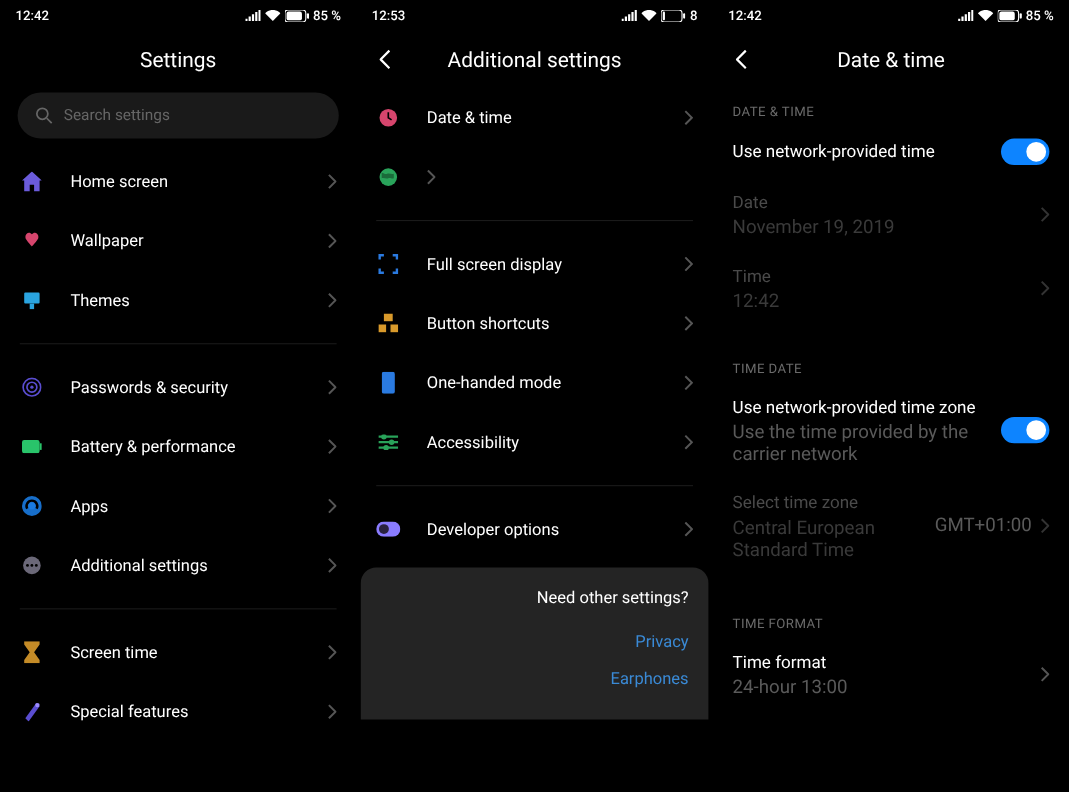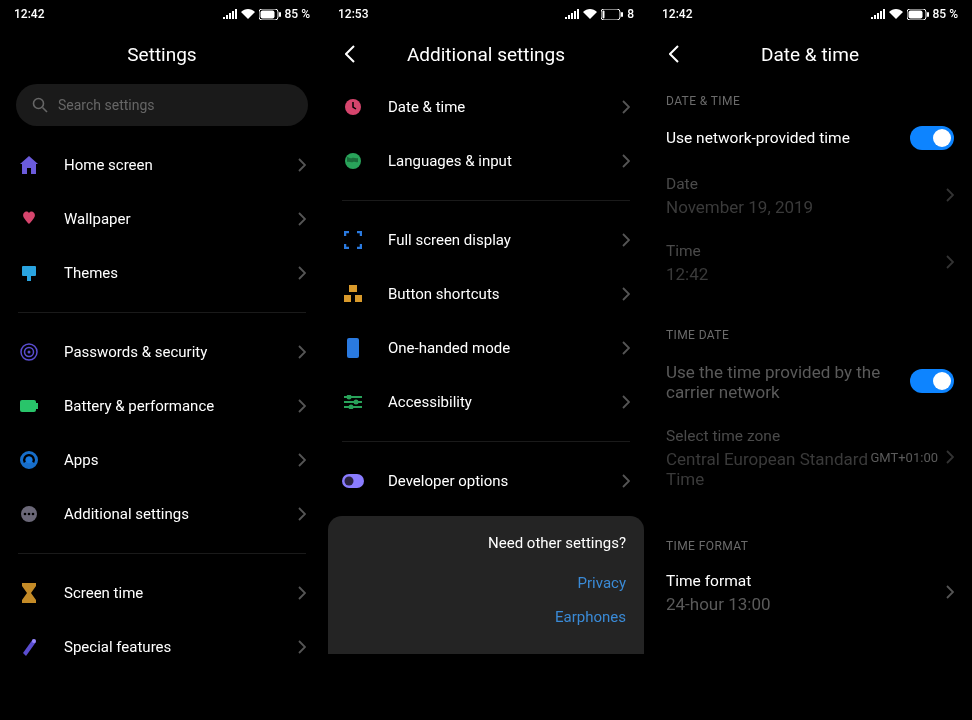--- a/index.html
+++ b/index.html
@@ -98,21 +98,21 @@
   .setting-row {
     padding: 12px 18px;
     display: flex;
     align-items: center;
   }
   .setting-text { flex: 1; }
   .setting-label { font-size: 15.5px; line-height: 1.35; }
   .setting-sub { font-size: 17px; color: #5a5a5a; margin-top: 2px; }
   .setting-row.disabled .setting-label { color: #4a4a4a; }
   .setting-row.disabled .setting-sub { color: #3a3a3a; }
-  .setting-value { color: #5a5a5a; font-size: 13px; margin-right: 8px; }
+  .setting-value { color: #5a5a5a; font-size: 17px; margin-right: 8px; }
   .toggle {
     width: 44px;
     height: 24px;
     border-radius: 12px;
     position: relative;
   }
   .toggle.on { background: #0d84ff; }
   .toggle .knob {
     width: 18px;
     height: 18px;
@@ -318,21 +318,20 @@
           <path fill="none" stroke="#555" stroke-width="1.8" d="M1 1l6 6-6 6"></path>
         </svg>
     </div>
     <div class="row">
       <span class="row-icon">
           <svg width="18" height="18" viewBox="0 0 18 18">
             <circle cx="9" cy="9" r="8" fill="#29a35a"></circle>
             <path fill="#1a6b3a" d="M3 5c2 0 3 2 5 1 2-1 4 1 6 0v4c-2 1-3-1-5 0-2 1-4-1-6 0z"></path>
           </svg>
         </span>
-      <span class="row-label">Languages &amp; input</span>
       <svg class="chev" width="8" height="14" viewBox="0 0 8 14">
           <path fill="none" stroke="#555" stroke-width="1.8" d="M1 1l6 6-6 6"></path>
         </svg>
     </div>
     <div class="divider"></div>
     <div class="row">
       <span class="row-icon">
           <svg width="18" height="18" viewBox="0 0 18 18">
             <path stroke="#2a7ae0" stroke-width="2.5" fill="none" d="M1 5V1h4M17 5V1h-4M1 13v4h4M17 13v4h-4"></path>
           </svg>
@@ -454,20 +453,21 @@
         <div class="setting-sub">12:42</div>
       </div>
       <svg class="chev" width="8" height="14" viewBox="0 0 8 14">
           <path fill="none" stroke="#333" stroke-width="1.8" d="M1 1l6 6-6 6"></path>
         </svg>
     </div>
 
     <div class="section-header" style="margin-top:18px">TIME DATE</div>
     <div class="setting-row">
       <div class="setting-text">
+        <div class="setting-label">Use network-provided time zone</div>
         <div class="setting-sub">Use the time provided by the carrier network</div>
       </div>
       <div class="toggle on">
           <div class="knob"></div>
         </div>
     </div>
     <div class="setting-row disabled">
       <div class="setting-text">
         <div class="setting-label">Select time zone</div>
         <div class="setting-sub">Central European Standard Time</div>

